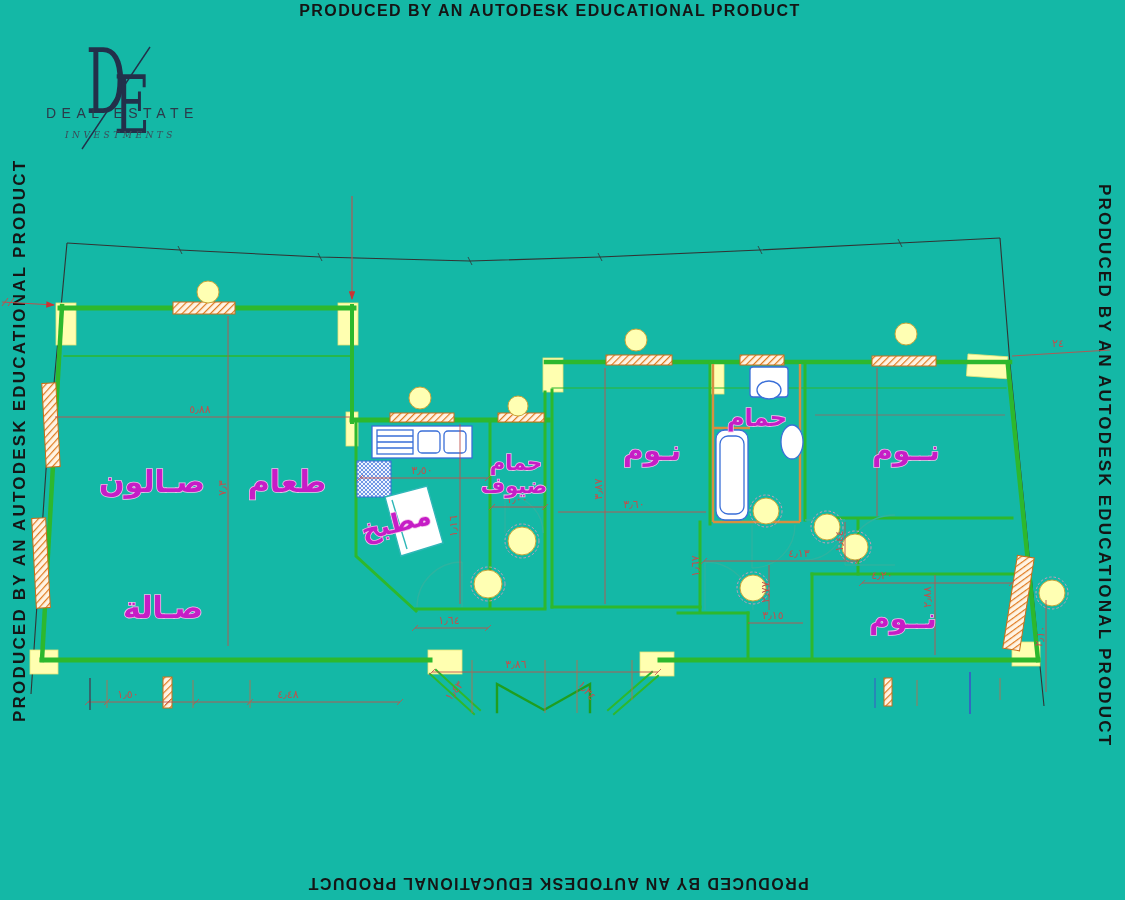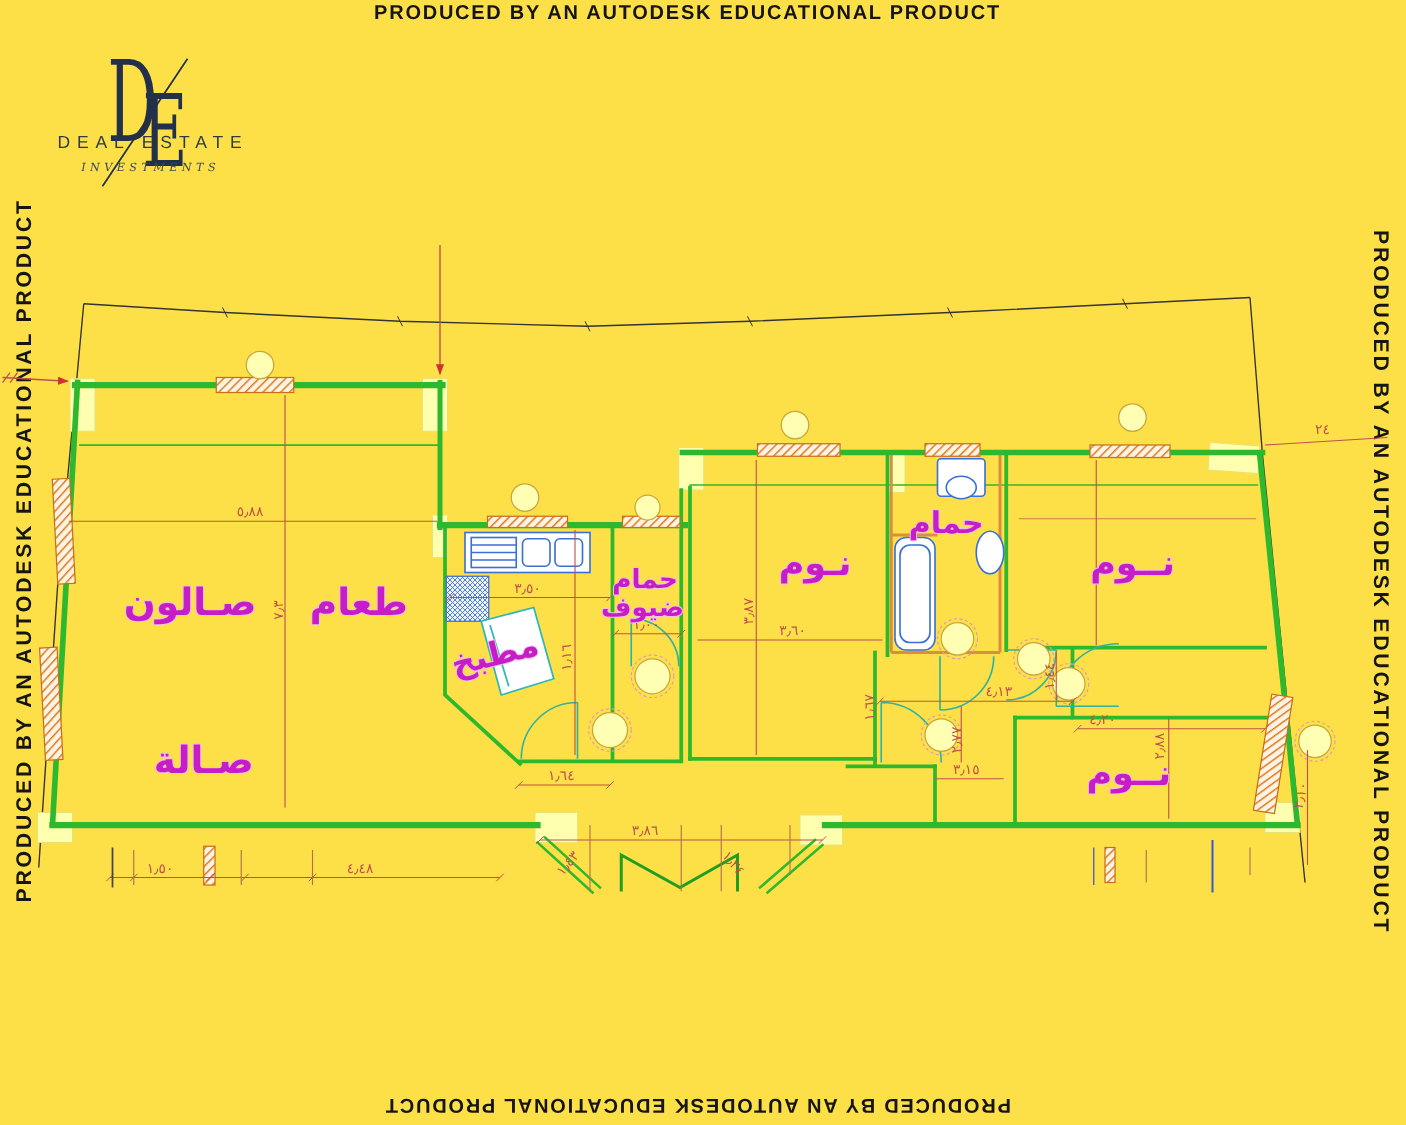--- a/index.html
+++ b/index.html
@@ -1,16 +1,16 @@
 <!DOCTYPE html>
 <html><head>
 <meta charset="utf-8">
 <style>
   html,body{margin:0;padding:0;background:#fff;}
-  #stage{position:relative;width:1125px;height:900px;background:#fde047;overflow:hidden;
+  #stage{position:relative;width:1125px;height:900px;background:#14b8a6;overflow:hidden;
          font-family:"DejaVu Sans",sans-serif;}
   .wm{position:absolute;font:bold 16px "Liberation Sans",sans-serif;letter-spacing:1.4px;
       color:#151515;white-space:nowrap;}
   .wm-top{left:550px;top:2px;transform:translateX(-50%);}
   .wm-bottom{left:558px;top:874px;transform:translateX(-50%) rotate(180deg);}
   .wm-left{left:10px;top:722px;transform:rotate(-90deg);transform-origin:left top;font-size:17px;letter-spacing:2.2px;}
   .wm-right{left:1114px;top:184px;transform:rotate(90deg);transform-origin:left top;font-size:17px;letter-spacing:2.2px;}
   #logo{position:absolute;left:40px;top:18px;width:210px;height:145px;color:#22304a;}
   #logo .mono{position:absolute;left:0;top:0;}
   #logo .brand{position:absolute;left:6px;top:87px;font:14px "Liberation Sans",sans-serif;

